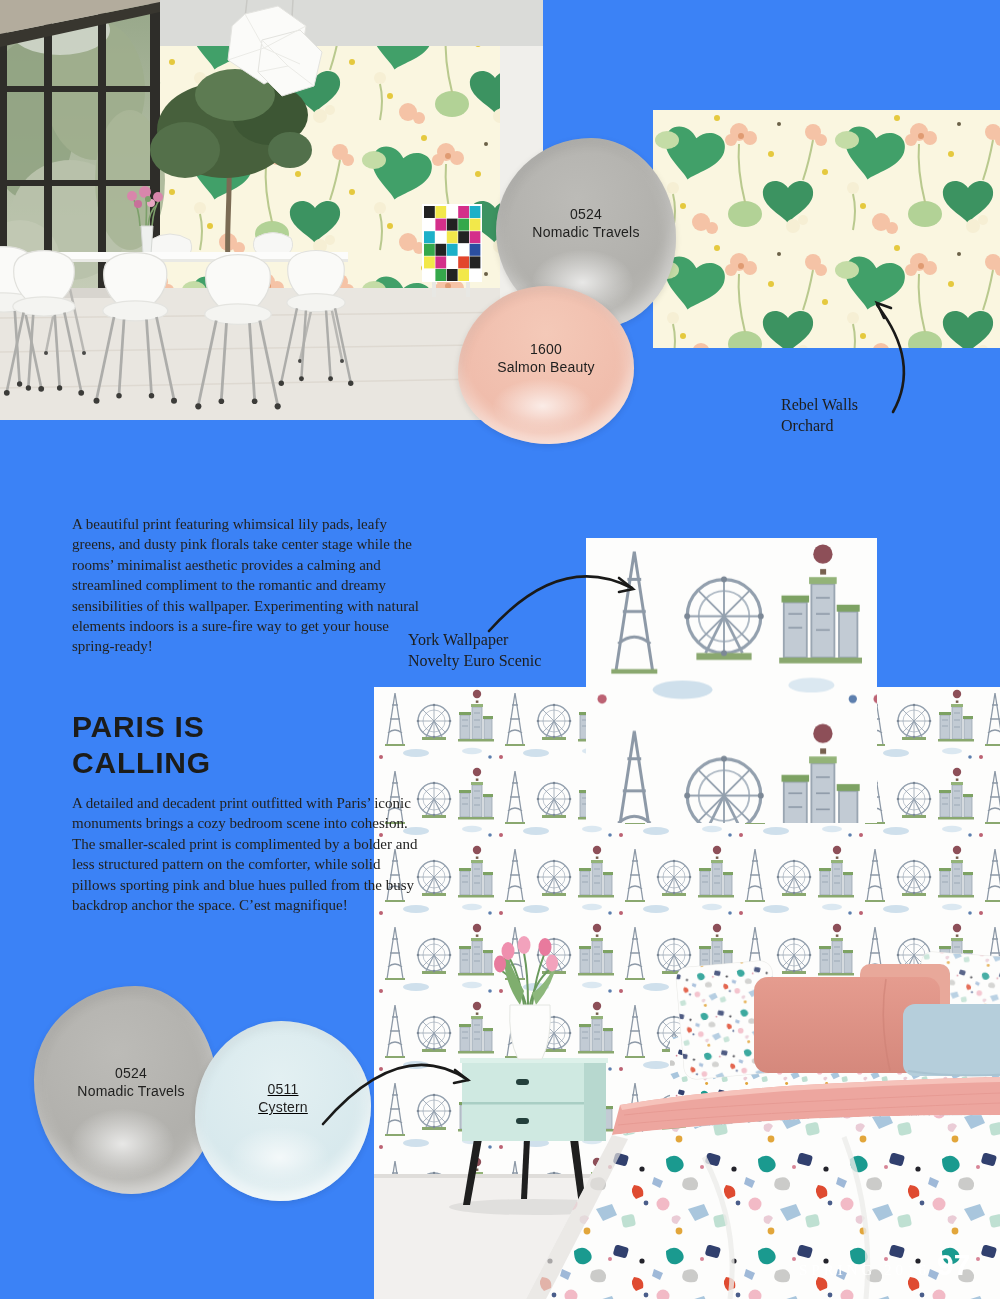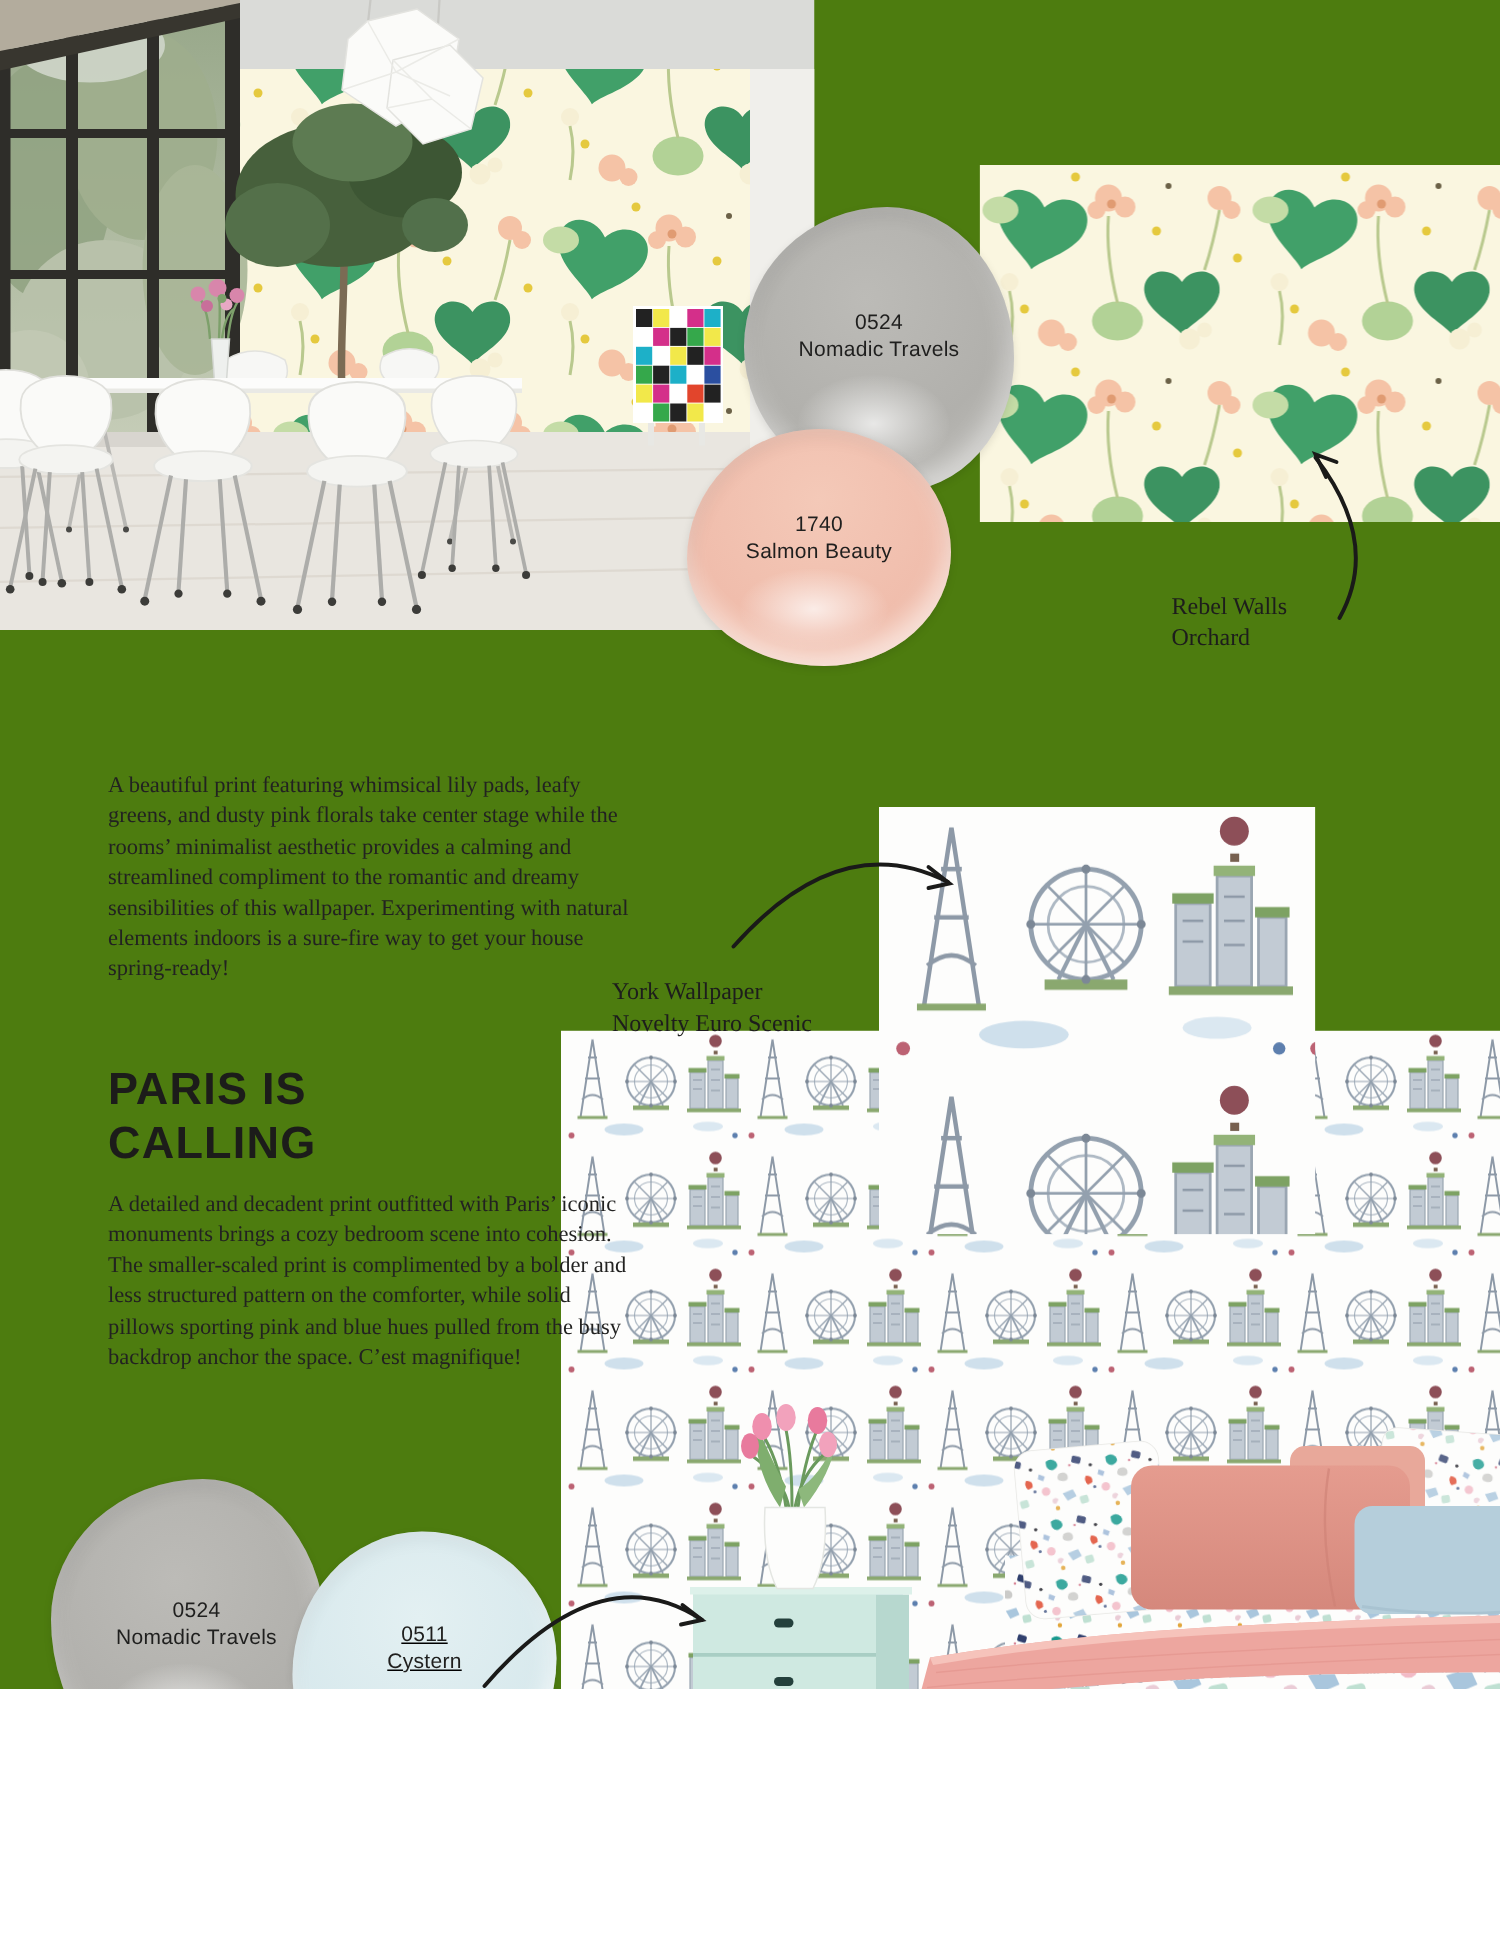--- a/index.html
+++ b/index.html
@@ -1,16 +1,16 @@
 <!DOCTYPE html>
 <html><head>
 <meta charset="utf-8">
 <style>
   html,body{margin:0;padding:0;background:#ffffff;}
-  .page{position:relative;width:1000px;height:1126px;background:#4d7c0f;overflow:hidden;
+  .page{position:relative;width:1000px;height:1299px;background:#3b82f6;overflow:hidden;
         font-family:"Liberation Sans",sans-serif;}
   .photo{position:absolute;overflow:hidden;}
   
   .headline{position:absolute;font-family:"Liberation Sans",sans-serif;font-weight:900;
             font-size:30px;line-height:36px;letter-spacing:.8px;color:#1c1c1a;z-index:6;}
   .bodycopy{position:absolute;font-family:"Liberation Serif",serif;font-size:15px;
             line-height:20.4px;color:#222221;z-index:6;}
   .caption{position:absolute;font-family:"Liberation Serif",serif;font-size:16px;
            line-height:21px;color:#1d1d1c;text-align:left;z-index:7;}
   
@@ -413,21 +413,21 @@
   </div>
 
   <div id="blob-nomadic-top" class="blob blob-gray">
     <div class="txt">
       <div>0524</div>
       <div>Nomadic Travels</div>
     </div>
   </div>
   <div id="blob-salmon" class="blob">
     <div class="txt">
-      <div>1740</div>
+      <div>1600</div>
       <div>Salmon Beauty</div>
     </div>
   </div>
   <div id="blob-nomadic-bottom" class="blob blob-gray">
     <div class="txt">
       <div>0524</div>
       <div>Nomadic Travels</div>
     </div>
   </div>
   <div id="blob-cystern" class="blob">
@@ -442,21 +442,21 @@
   <h1 id="paris-title" class="headline" style="left:72px;top:709px;margin:0;">
     <span style="display:block">PARIS IS</span>
     <span style="display:block">CALLING</span>
   </h1>
   <p id="paris-body" class="bodycopy" style="left:72px;top:793px;width:352px;margin:0;">A detailed and decadent print outfitted with Paris’ iconic monuments brings a cozy bedroom scene into cohesion. The smaller-scaled print is complimented by a bolder and less structured pattern on the comforter, while solid pillows sporting pink and blue hues pulled from the busy backdrop anchor the space. C’est magnifique!</p>
 
   <div id="label-rebel" class="caption" style="left:781px;top:394px;width:122px;">
     <div>Rebel Walls</div>
     <div>Orchard</div>
   </div>
-  <div id="label-york" class="caption" style="left:408px;top:651px;width:176px;">
+  <div id="label-york" class="caption" style="left:408px;top:629px;width:176px;">
     <div>York Wallpaper</div>
     <div>Novelty Euro Scenic</div>
   </div>
 
   <svg id="arrows" width="1000" height="1299">
     <g stroke="#1a1a19" stroke-width="2.6" fill="none" stroke-linecap="round">
       <path d="M893 412 Q921 362 877 305"></path>
       <path d="M884 318 L877 303 L891 308"></path>
       <path d="M489 631 Q560 551 632 588"></path>
       <path d="M619 578 L633 589 L619 592"></path>

